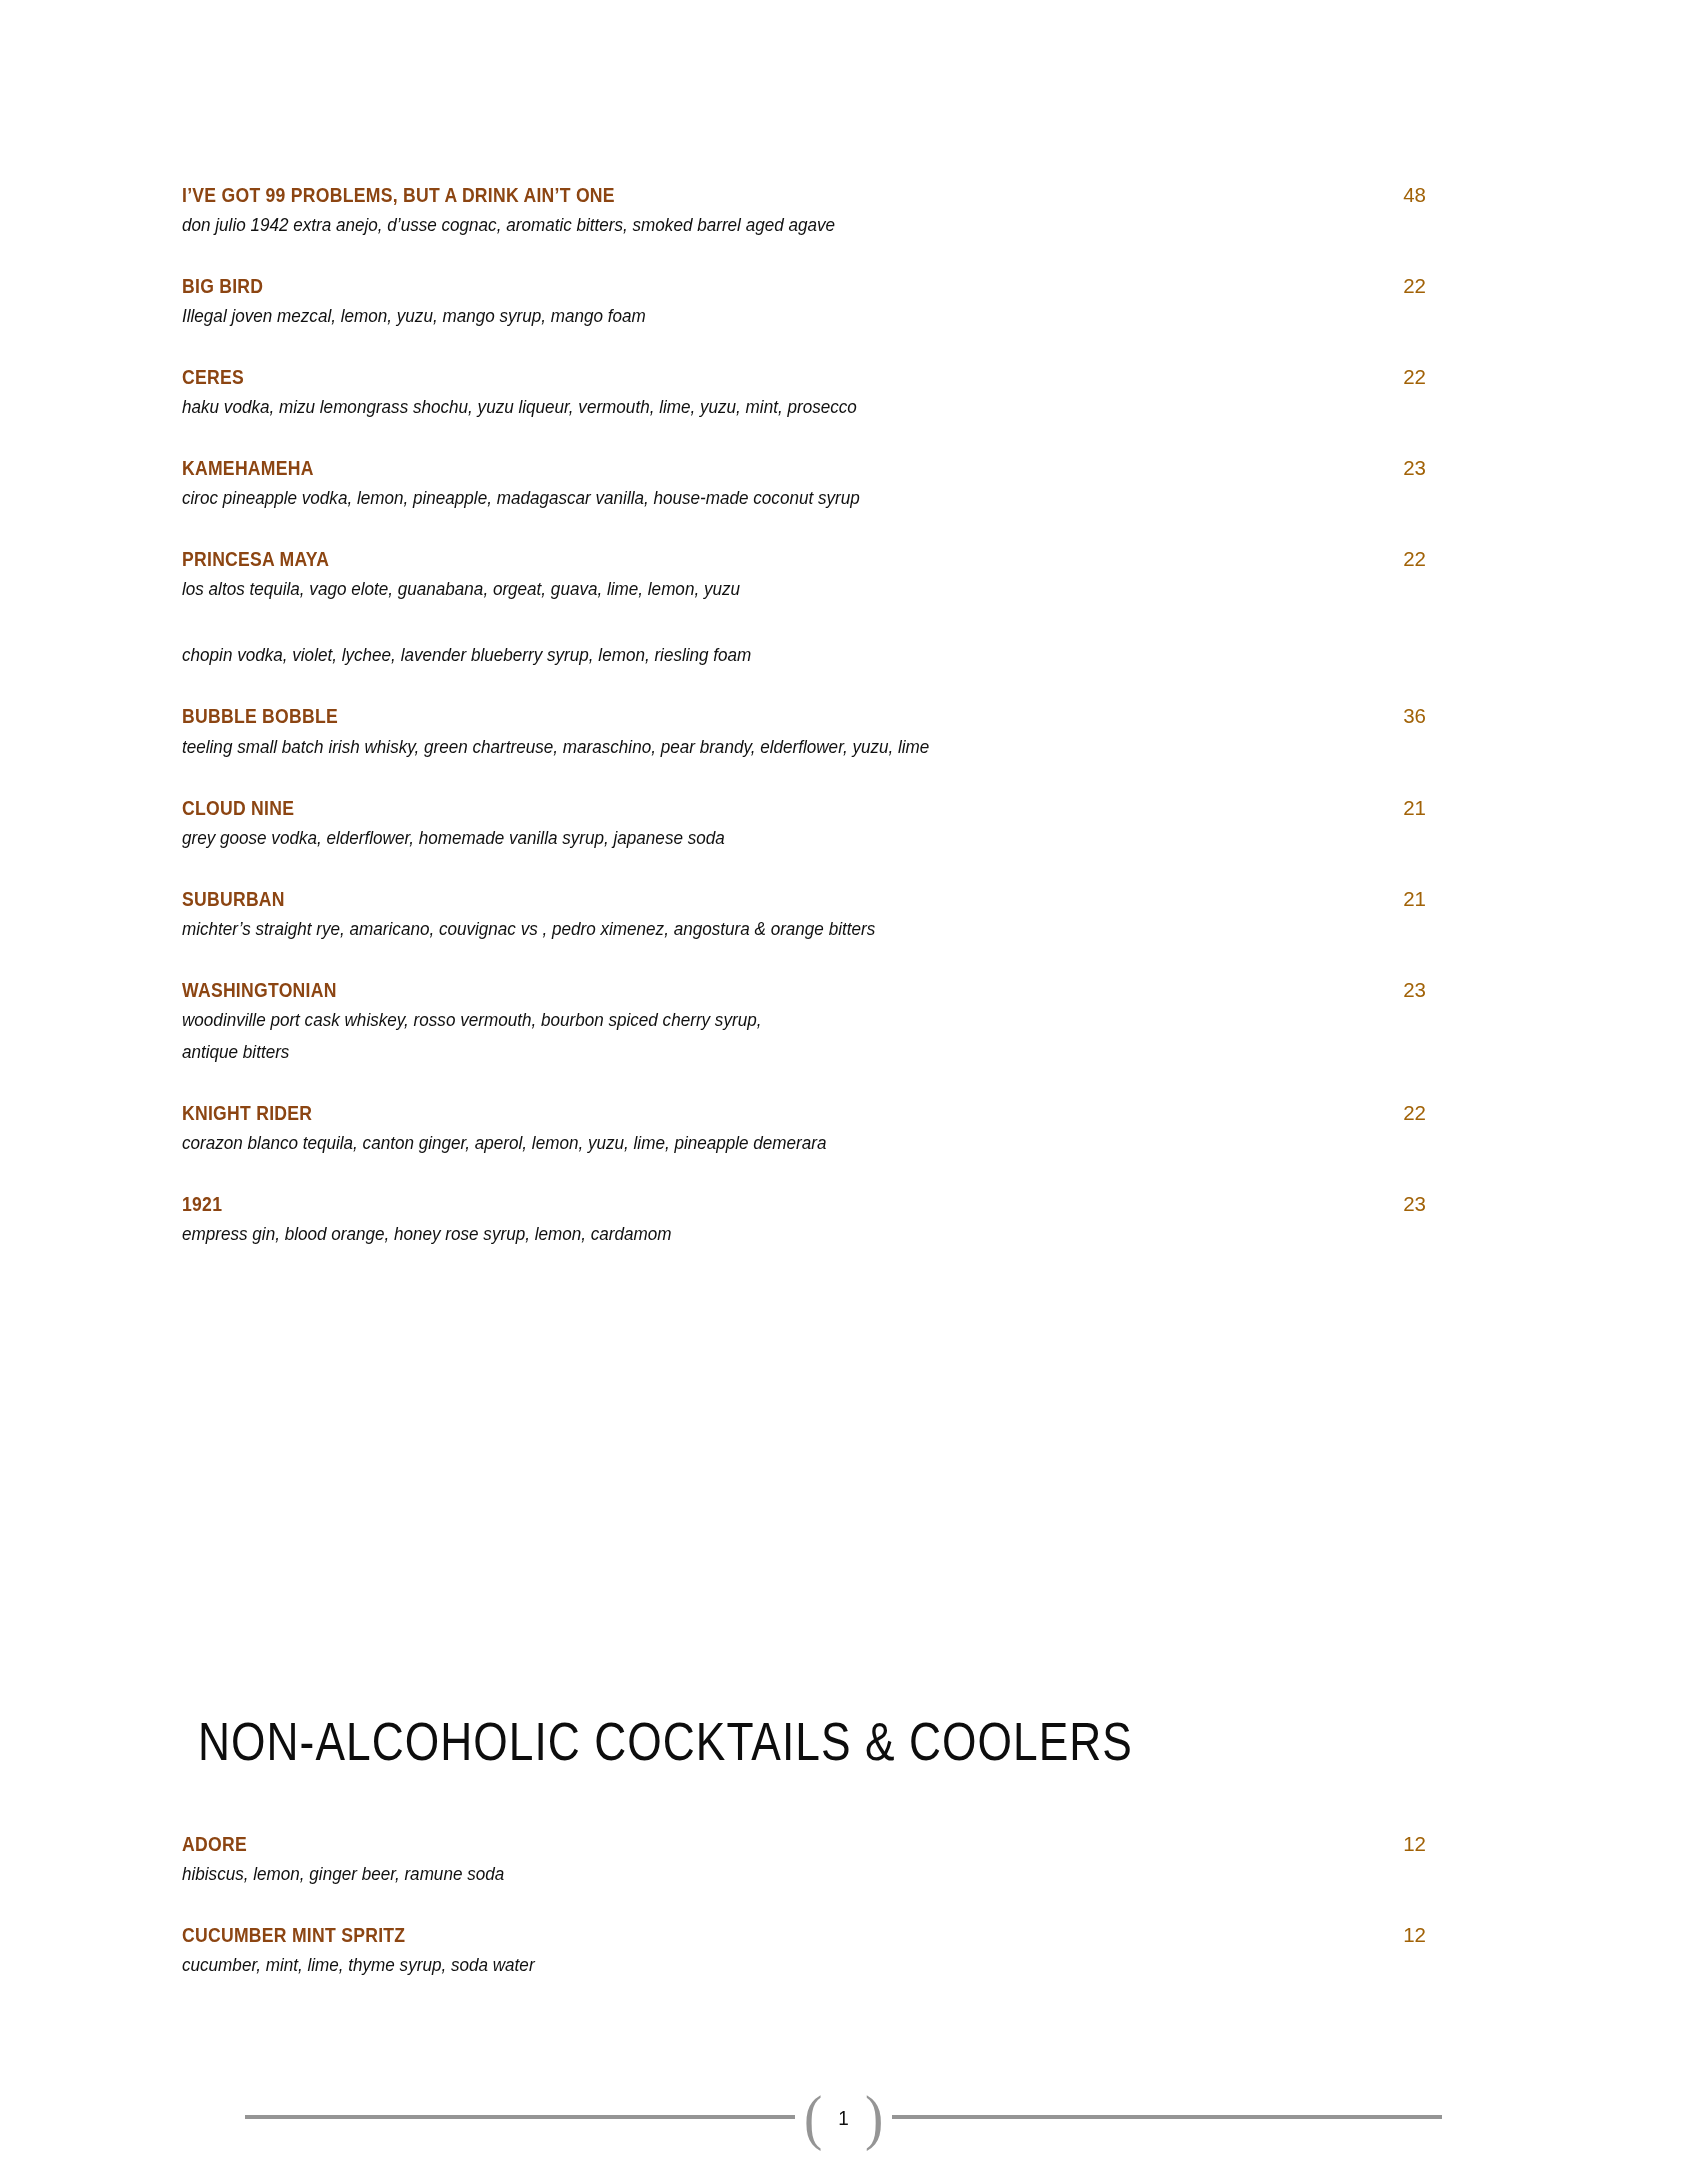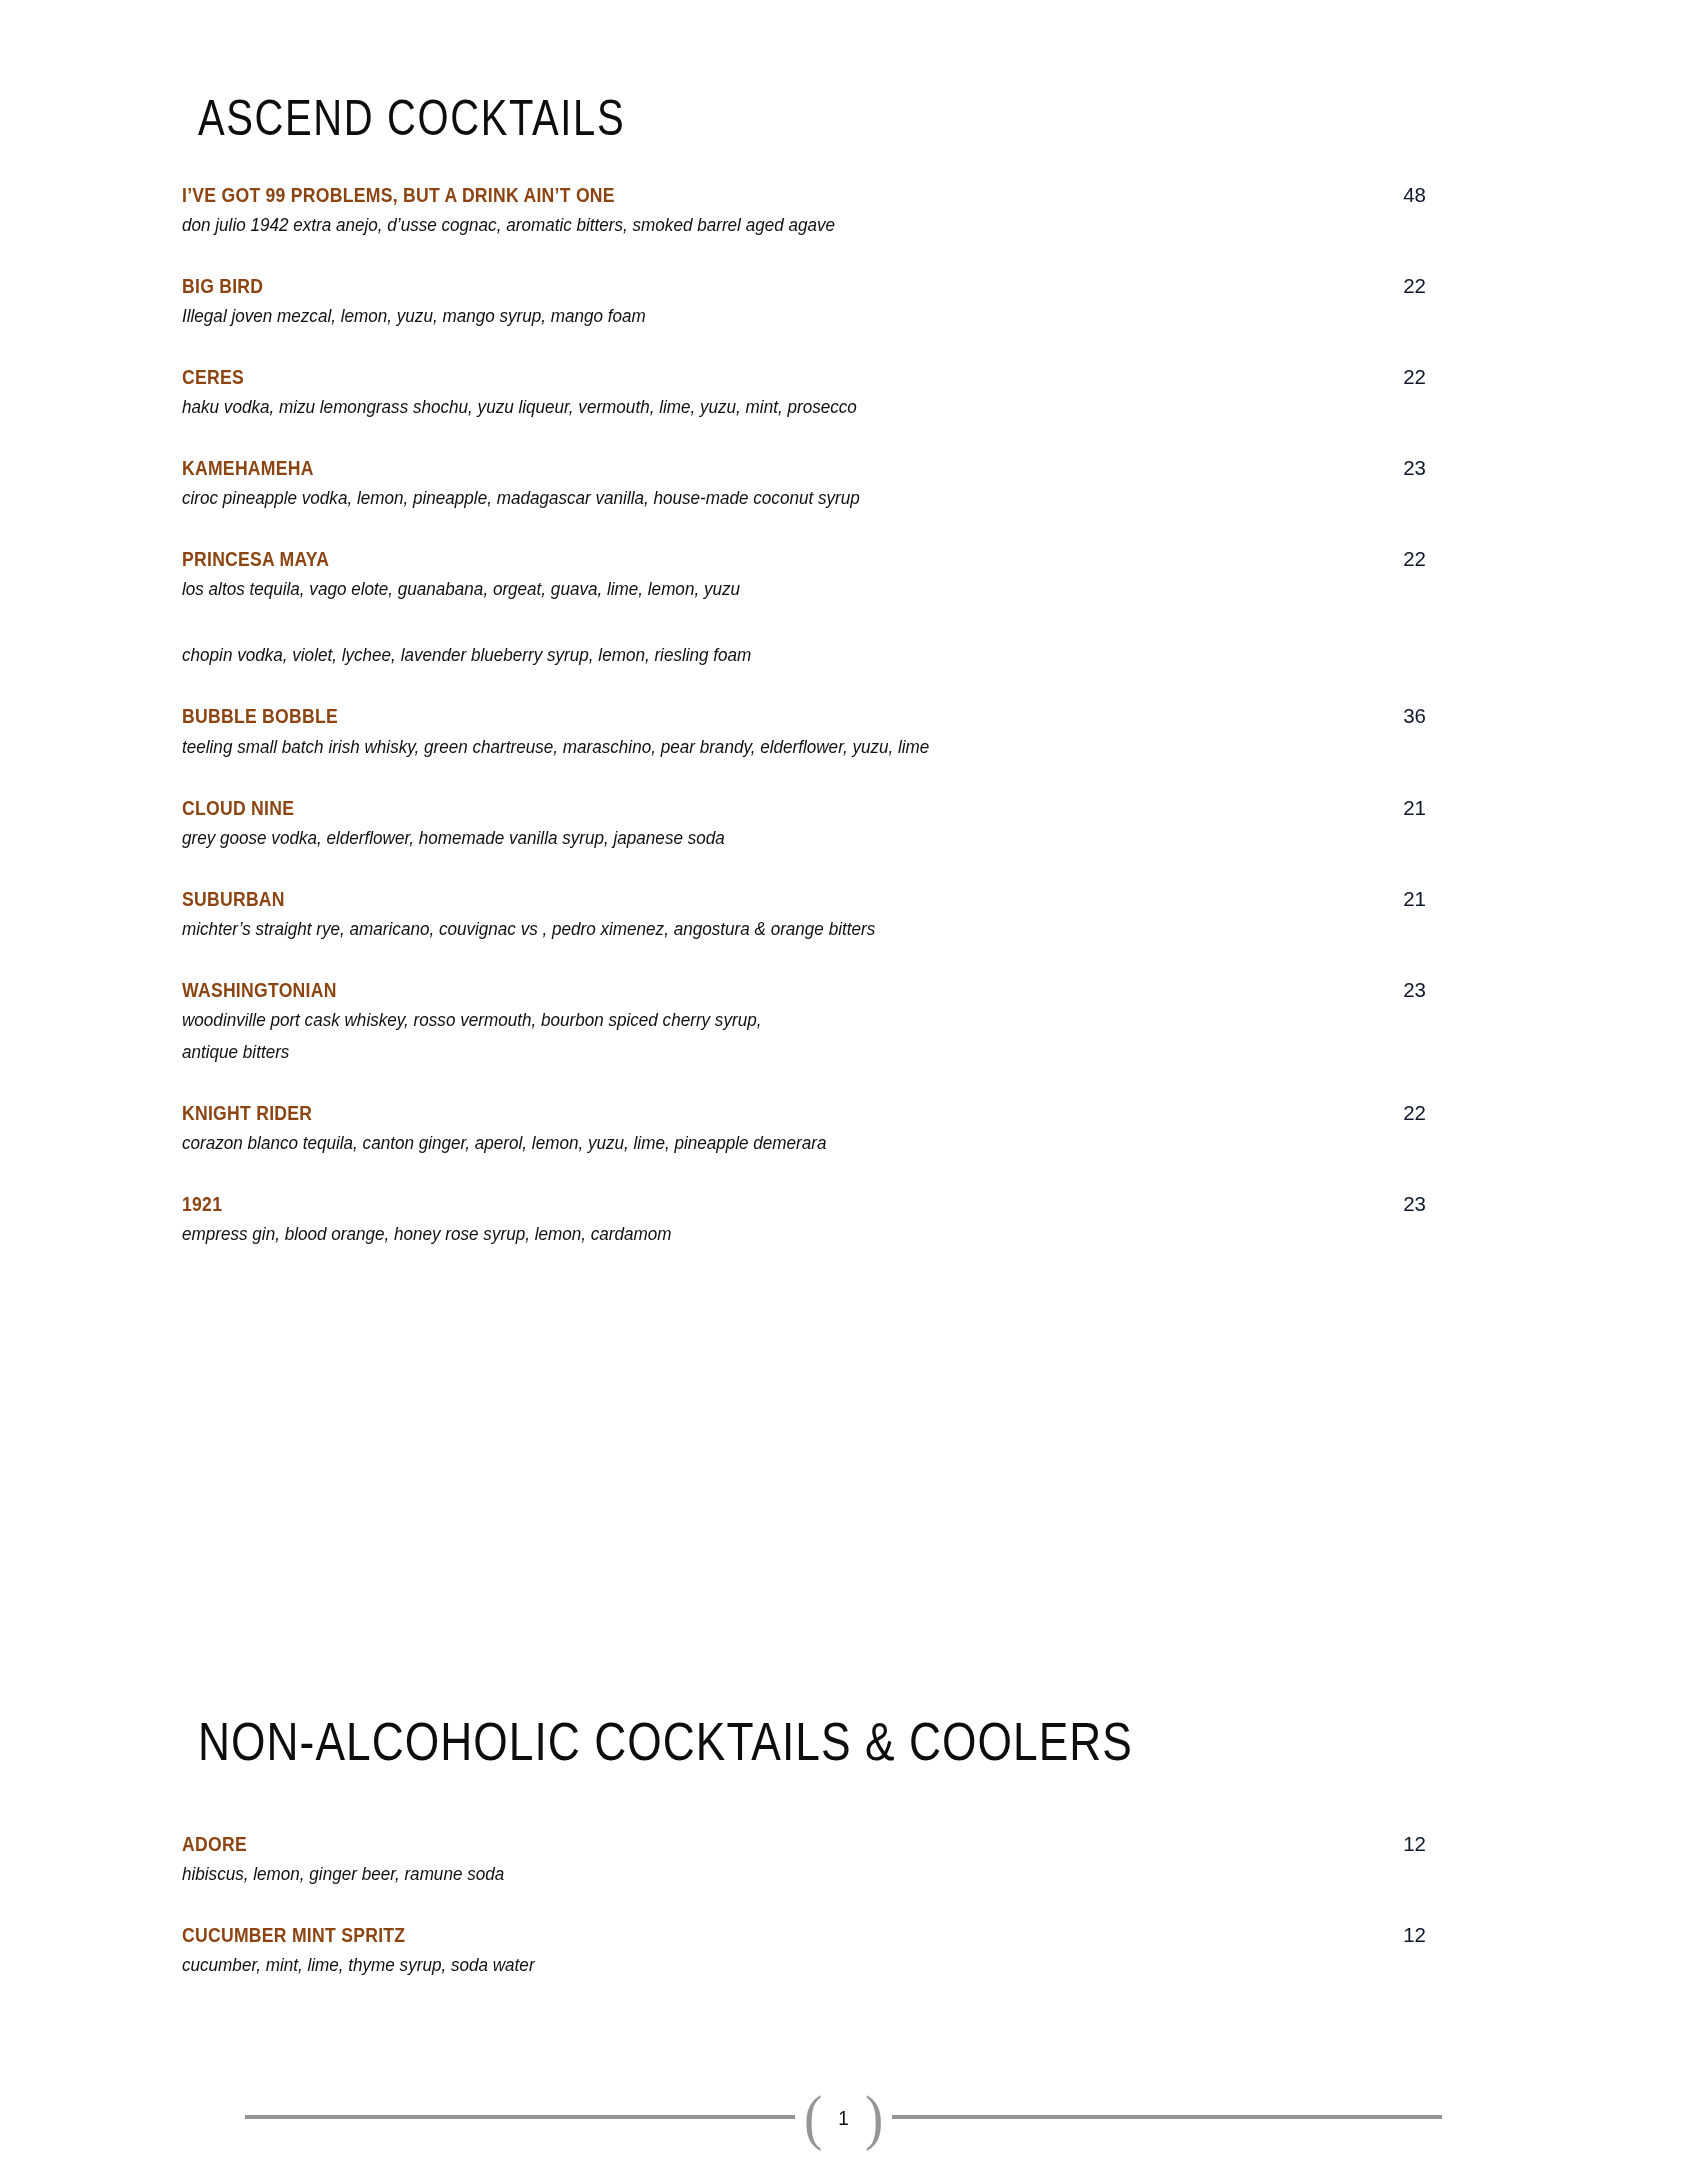--- a/index.html
+++ b/index.html
@@ -77,21 +77,21 @@
     transform-origin: left top;
     white-space: nowrap;
     margin: 0;
   }
 
   .item-price {
     font-family: "Liberation Sans", sans-serif;
     font-weight: 400;
     font-size: 20.5px;
     line-height: 22.5px;
-    color: #0f172a;
+    color: #a16207;
     text-align: right;
     min-width: 46px;
     flex: 0 0 auto;
     margin-left: 26.5px;
   }
 
   .item-desc {
     font-family: "Liberation Sans", sans-serif;
     font-style: italic;
     font-weight: 400;
@@ -146,23 +146,20 @@
     padding: 0 14.6px;
     transform: scaleX(0.9);
     display: inline-block;
   }
 </style>
 </head>
 <body>
 
 <div class="page">
 
-  <div id="head-cocktails-wrap">
-    <h1 class="section-head">ASCEND COCKTAILS</h1>
-  </div>
 
   <ul class="menu-list" id="list-cocktails">
       <li class="menu-item">
         <div class="item-row">
           <div class="item-name">I’VE GOT 99 PROBLEMS, BUT A DRINK AIN’T ONE</div>
           <div class="item-price">48</div>
         </div>
         <div class="item-desc">don julio 1942 extra anejo, d’usse cognac, aromatic bitters, smoked barrel aged agave</div>
       </li>
       <li class="menu-item">

